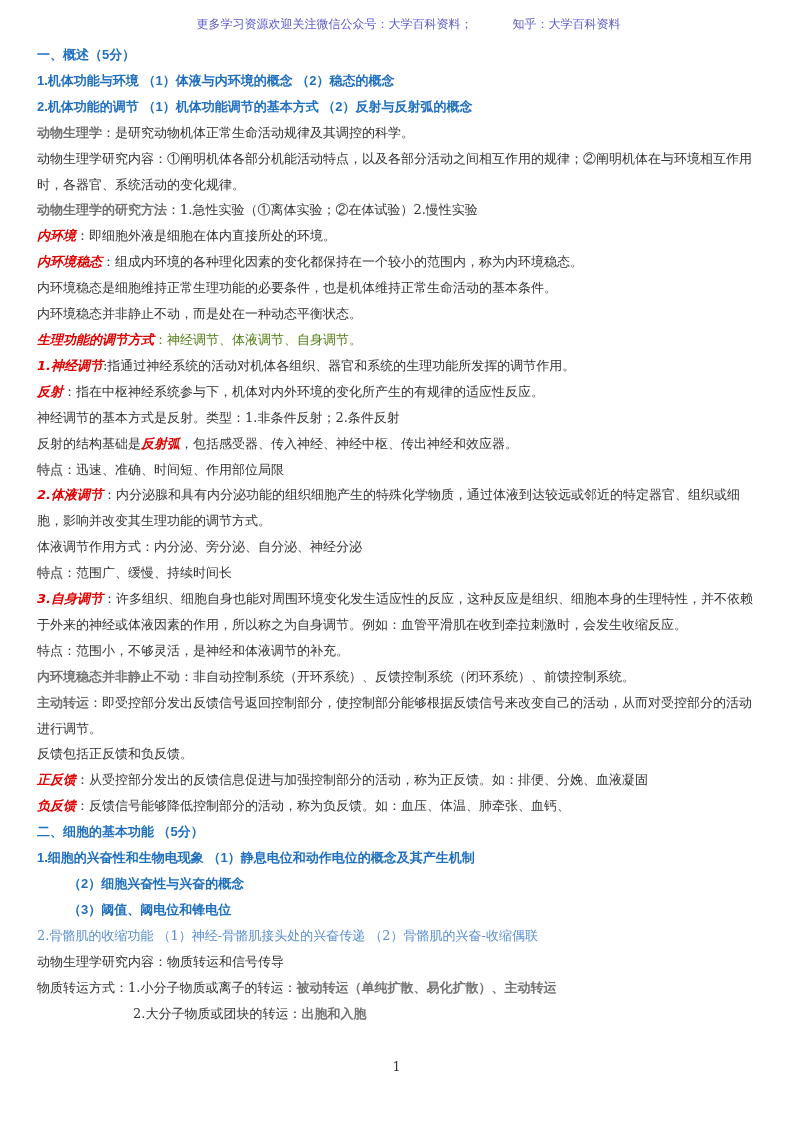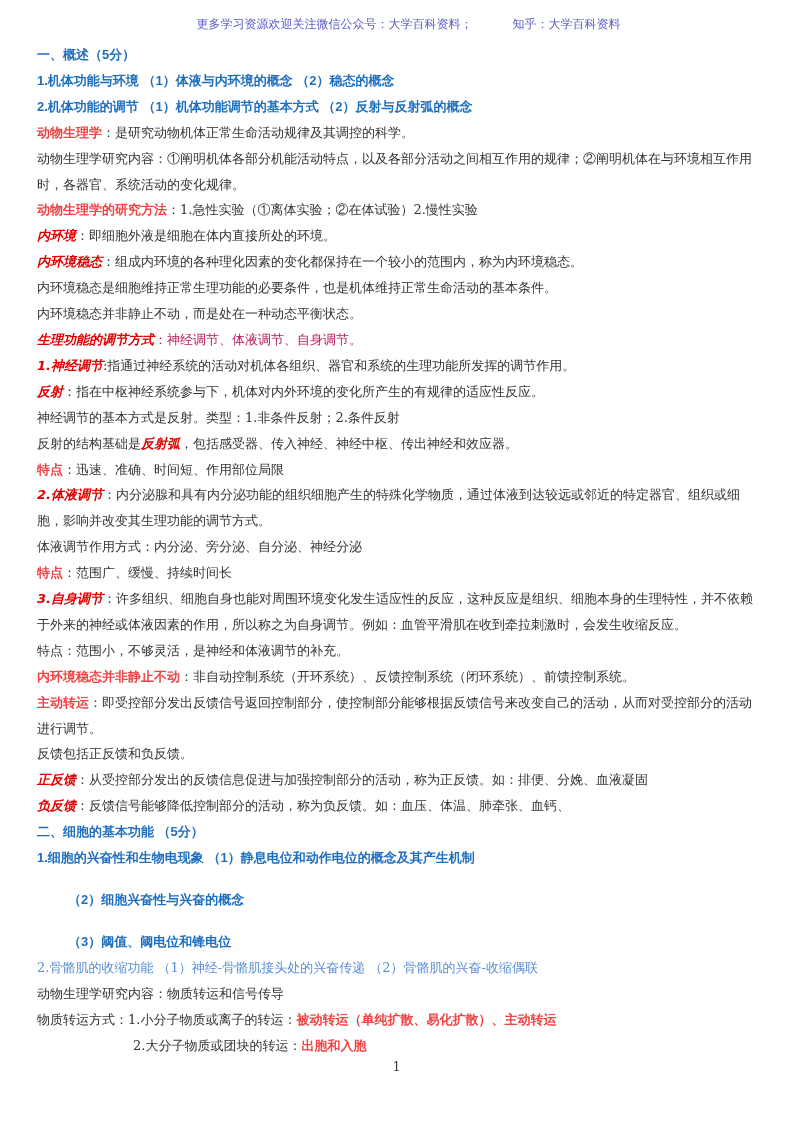--- a/index.html
+++ b/index.html
@@ -6,24 +6,24 @@
   body { width: 793px; height: 1122px; position: relative; overflow: hidden;
          font-family: "DejaVu Serif", "Liberation Serif", serif; color: #333; }
   .header { position: absolute; top: 16px; left: 12px; width: 793px; text-align: center;
             font-size: 12px; color: #5a5acc; }
   .header span.gap { display: inline-block; width: 40px; }
   .page { position: absolute; top: 42px; left: 37px; width: 722px; }
   .line { font-size: 13px; line-height: 25.9px; white-space: nowrap; }
   .wrap { white-space: normal; }
   .h-blue { color: #1f6fbf; font-weight: bold; font-family: Liberation Sans, sans-serif; }
   .h-light { color: #5b8fd1; font-weight: normal; }
-  .b { font-weight: bold; color: #ef4444; font-family: "DejaVu Sans", "Liberation Sans", sans-serif; text-align: center; }
+  .b { font-weight: bold; color: #737373; font-family: "DejaVu Sans", "Liberation Sans", sans-serif; text-align: center; }
   .r { font-weight: bold; color: #e00000; font-family: "DejaVu Sans", "Liberation Sans", sans-serif; font-style: italic; }
-  .rn { color: #be185d; }
-  .indent1 { padding-left: 31px; margin-top: 16px; }
+  .rn { color: #4d7c0f; }
+  .indent1 { padding-left: 31px; }
   .indent2 { padding-left: 96px; }
   .pgno { position: absolute; top: 1060px; left: 0; width: 793px; text-align: center; font-size: 12px; color: #333; }
 </style>
 </head>
 <body>
 
 <div class="header">
   <span>更多学习资源欢迎关注微信公众号：大学百科资料；</span><span class="gap"></span><span>知乎：大学百科资料</span>
 </div>
 

